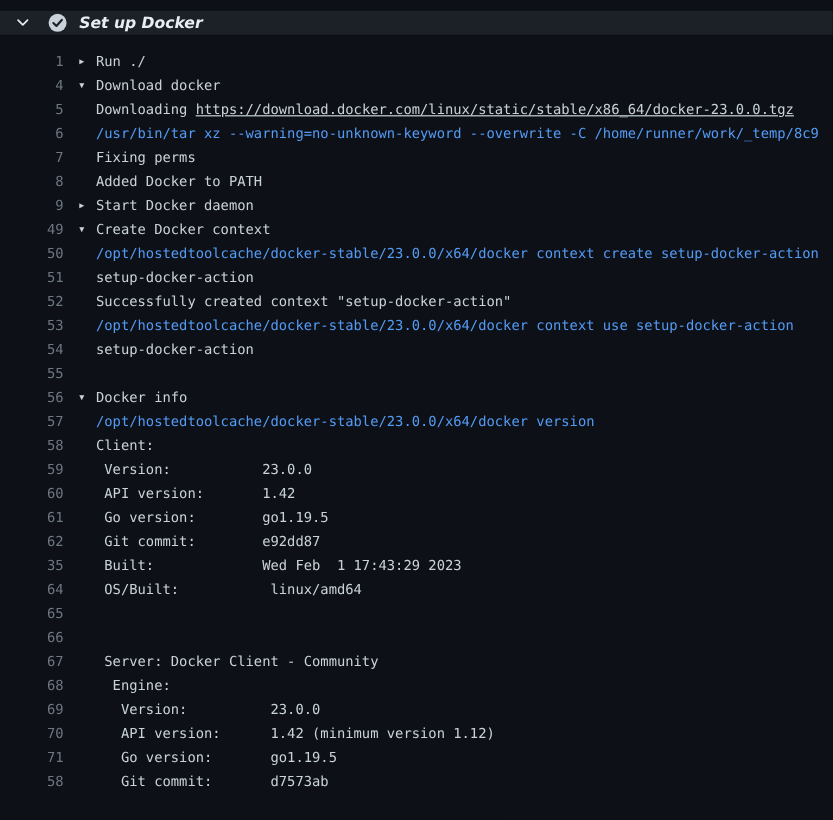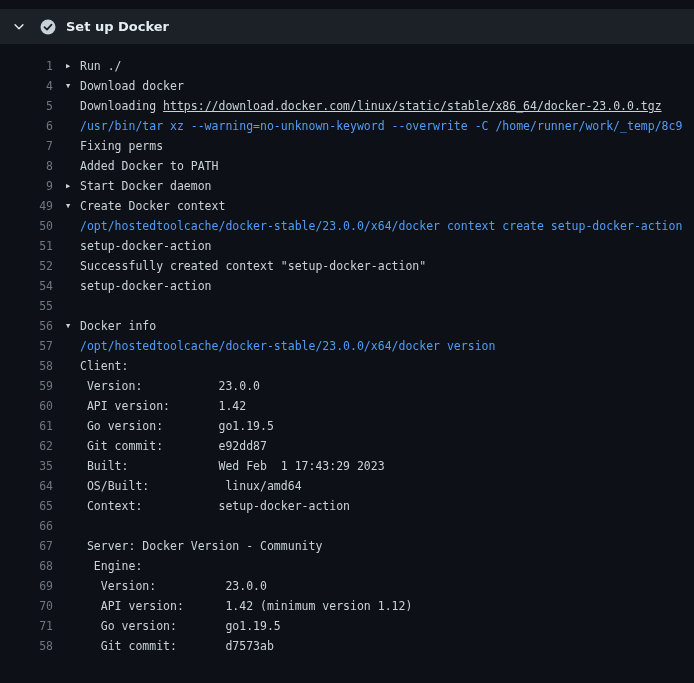--- a/index.html
+++ b/index.html
@@ -14,26 +14,27 @@
   html,body{margin:0;padding:0;}
   body{
     width:694px;height:683px;
     background:var(--page-bg);
     overflow:hidden;
     font-family:"DejaVu Sans Mono","Liberation Mono",monospace;
   }
   
   .step-header{
     margin-top:9px;
-    height:35px;
+    height:20px;
     background:var(--header-bg);
     display:flex;
     align-items:center;
     padding:0 12px;
     cursor:pointer;
+    font-style:italic;
   }
   .chev{
     width:18px;height:16px;
     display:flex;align-items:center;justify-content:flex-start;
     flex:none;
   }
   .status{
     width:16px;height:16px;flex:none;
     margin-left:10px;
   }
@@ -113,33 +114,34 @@
       <div class="log-line"><span class="gutter">4</span><span class="content"><span class="arrow">▼</span><span class="seg-plain">Download docker</span></span></div>
       <div class="log-line"><span class="gutter">5</span><span class="content"><span class="seg-plain">Downloading </span><span class="seg-link">https://download.docker.com/linux/static/stable/x86_64/docker-23.0.0.tgz</span></span></div>
       <div class="log-line"><span class="gutter">6</span><span class="content"><span class="seg-command">/usr/bin/tar xz --warning=no-unknown-keyword --overwrite -C /home/runner/work/_temp/8c9</span></span></div>
       <div class="log-line"><span class="gutter">7</span><span class="content"><span class="seg-plain">Fixing perms</span></span></div>
       <div class="log-line"><span class="gutter">8</span><span class="content"><span class="seg-plain">Added Docker to PATH</span></span></div>
       <div class="log-line"><span class="gutter">9</span><span class="content"><span class="arrow">▶</span><span class="seg-plain">Start Docker daemon</span></span></div>
       <div class="log-line"><span class="gutter">49</span><span class="content"><span class="arrow">▼</span><span class="seg-plain">Create Docker context</span></span></div>
       <div class="log-line"><span class="gutter">50</span><span class="content"><span class="seg-command">/opt/hostedtoolcache/docker-stable/23.0.0/x64/docker context create setup-docker-action</span></span></div>
       <div class="log-line"><span class="gutter">51</span><span class="content"><span class="seg-plain">setup-docker-action</span></span></div>
       <div class="log-line"><span class="gutter">52</span><span class="content"><span class="seg-plain">Successfully created context "setup-docker-action"</span></span></div>
+      <div class="log-line"><span class="gutter">53</span><span class="content"><span class="seg-command">/opt/hostedtoolcache/docker-stable/23.0.0/x64/docker context use setup-docker-action</span></span></div>
       <div class="log-line"><span class="gutter">54</span><span class="content"><span class="seg-plain">setup-docker-action</span></span></div>
       <div class="log-line"><span class="gutter">55</span></div>
       <div class="log-line"><span class="gutter">56</span><span class="content"><span class="arrow">▼</span><span class="seg-plain">Docker info</span></span></div>
       <div class="log-line"><span class="gutter">57</span><span class="content"><span class="seg-command">/opt/hostedtoolcache/docker-stable/23.0.0/x64/docker version</span></span></div>
       <div class="log-line"><span class="gutter">58</span><span class="content"><span class="seg-plain">Client:</span></span></div>
       <div class="log-line"><span class="gutter">59</span><span class="content"><span class="seg-plain"> Version:           23.0.0</span></span></div>
       <div class="log-line"><span class="gutter">60</span><span class="content"><span class="seg-plain"> API version:       1.42</span></span></div>
       <div class="log-line"><span class="gutter">61</span><span class="content"><span class="seg-plain"> Go version:        go1.19.5</span></span></div>
       <div class="log-line"><span class="gutter">62</span><span class="content"><span class="seg-plain"> Git commit:        e92dd87</span></span></div>
       <div class="log-line"><span class="gutter">35</span><span class="content"><span class="seg-plain"> Built:             Wed Feb  1 17:43:29 2023</span></span></div>
       <div class="log-line"><span class="gutter">64</span><span class="content"><span class="seg-plain"> OS/Built:           linux/amd64</span></span></div>
-      <div class="log-line"><span class="gutter">65</span><span class="content"><span class="seg-plain"> Context:           setup-docker-action</span></span></div>
+      <div class="log-line"><span class="gutter">65</span></div>
       <div class="log-line"><span class="gutter">66</span><span class="content"><span class="seg-plain"></span></span></div>
-      <div class="log-line"><span class="gutter">67</span><span class="content"><span class="seg-plain"> Server: Docker Version - Community</span></span></div>
+      <div class="log-line"><span class="gutter">67</span><span class="content"><span class="seg-plain"> Server: Docker Client - Community</span></span></div>
       <div class="log-line"><span class="gutter">68</span><span class="content"><span class="seg-plain">  Engine:</span></span></div>
       <div class="log-line"><span class="gutter">69</span><span class="content"><span class="seg-plain">   Version:          23.0.0</span></span></div>
       <div class="log-line"><span class="gutter">70</span><span class="content"><span class="seg-plain">   API version:      1.42 (minimum version 1.12)</span></span></div>
       <div class="log-line"><span class="gutter">71</span><span class="content"><span class="seg-plain">   Go version:       go1.19.5</span></span></div>
       <div class="log-line"><span class="gutter">58</span><span class="content"><span class="seg-plain">   Git commit:       d7573ab</span></span></div>
     </div>
 </div>
 
 </body></html>

